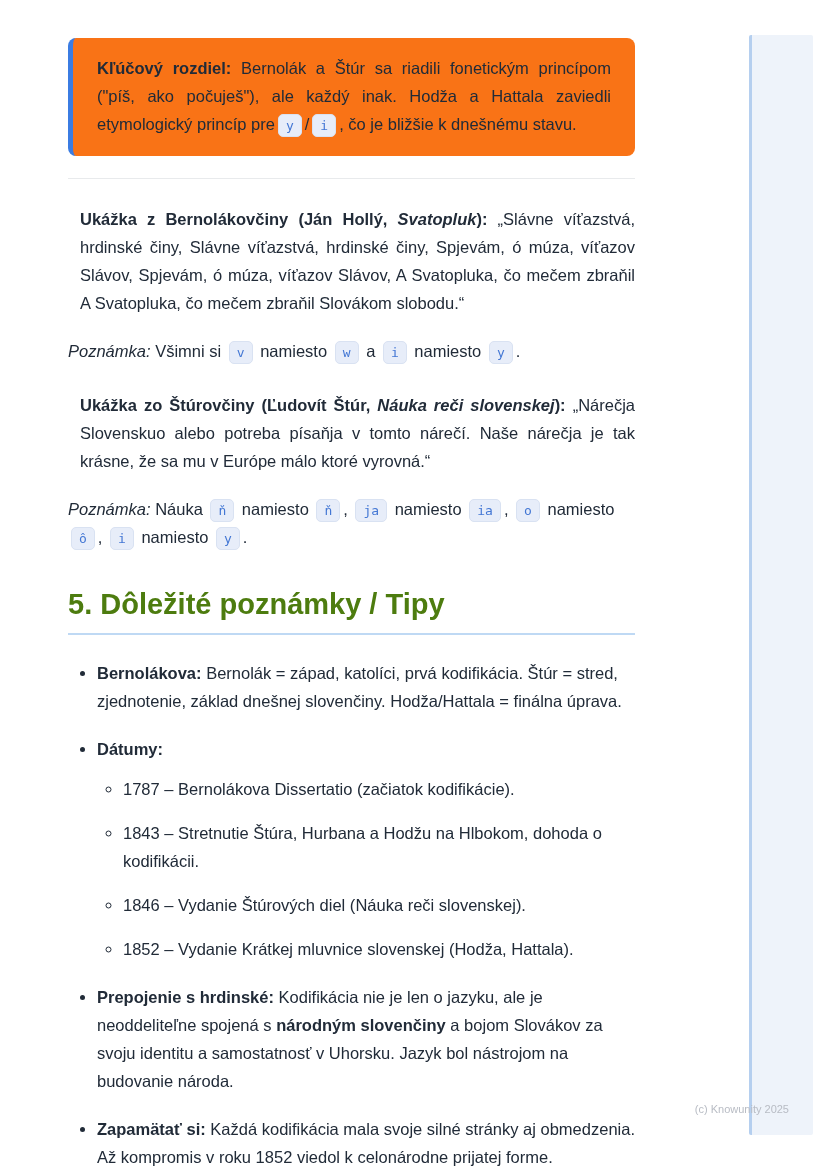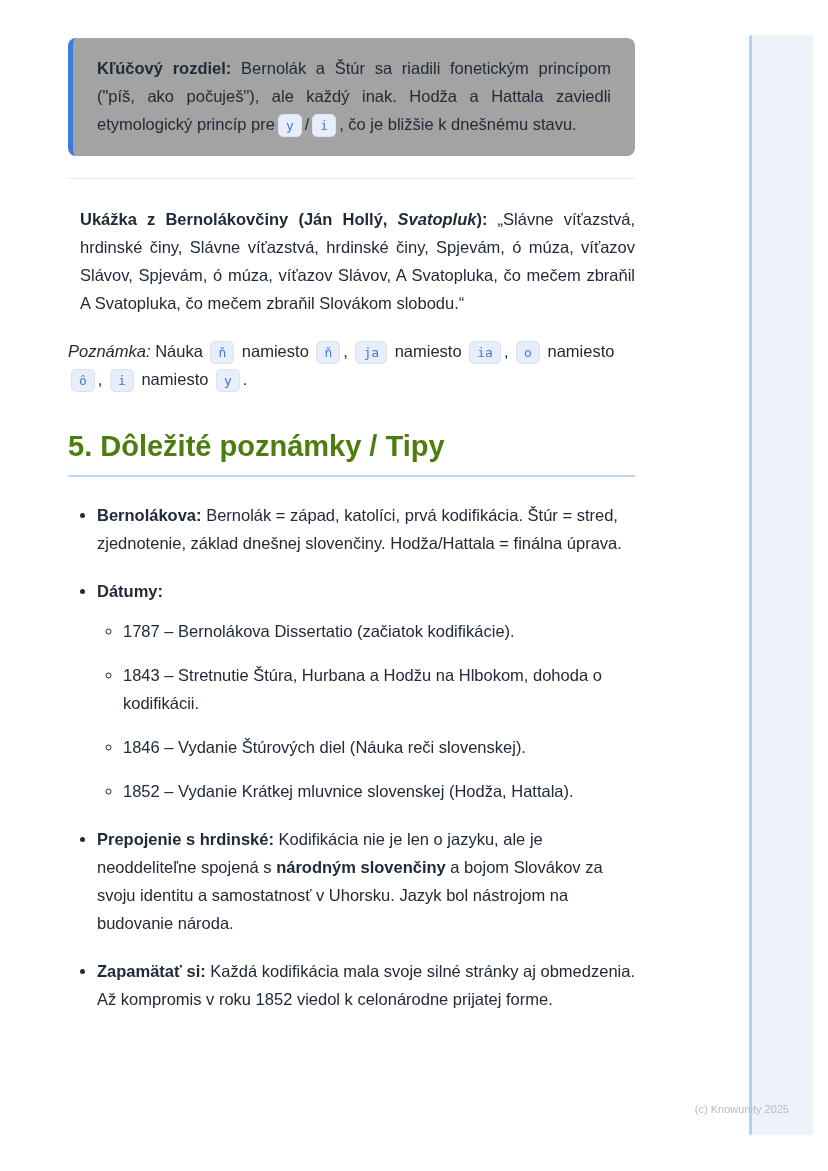--- a/index.html
+++ b/index.html
@@ -18,21 +18,21 @@
   .content {
     position: absolute;
     left: 68px;
     top: 38px;
     width: 567px;
     font-size: 16.5px;
     line-height: 28px;
   }
   
   .callout {
-    background: #a3a3a3;
+    background: #f97316;
     border-left: 5px solid #3b7ce2;
     border-radius: 8px;
     padding: 16px 24px 18px 24px;
     text-align: justify;
   }
   .callout p { margin: 0; }
   
   .chip {
     display: inline-block;
     font-family: "DejaVu Sans Mono", monospace;
@@ -116,21 +116,31 @@
 <div class="content">
 
   <div class="callout">
     <p><strong>Kľúčový rozdiel:</strong><span> Bernolák a Štúr sa riadili fonetickým princípom ("píš, ako počuješ"), ale každý inak. Hodža a Hattala zaviedli etymologický princíp pre</span><code class="chip">y</code><span>/</span><code class="chip">i</code><span>, čo je bližšie k dnešnému stavu.</span></p>
   </div>
 
   <hr class="divider">
 
   <p class="para justify"><strong>Ukážka z Bernolákovčiny (Ján Hollý, </strong><span class="bold-italic">Svatopluk</span><strong>):</strong><span> „Slávne víťazstvá, hrdinské činy, Slávne víťazstvá, hrdinské činy, Spjevám, ó múza, víťazov Slávov, Spjevám, ó múza, víťazov Slávov, A Svatopluka, čo mečem zbraňil A Svatopluka, čo mečem zbraňil Slovákom slobodu.“</span></p>
 
+  <p class="note"><span class="note-label">Poznámka:</span>
+    <span>Všimni si</span>
+    <code class="chip">v</code>
+    <span>namiesto</span>
+    <code class="chip">w</code>
+    <span>a</span>
+    <code class="chip">i</code>
+    <span>namiesto</span>
+    <code class="chip">y</code><span>.</span></p>
 
+  <p class="para justify"><strong>Ukážka zo Štúrovčiny (Ľudovít Štúr, </strong><span class="bold-italic">Náuka reči slovenskej</span><strong>):</strong><span> „Nárečja Slovenskuo alebo potreba písaňja v tomto nárečí. Naše nárečja je tak krásne, že sa mu v Európe málo ktoré vyrovná.“</span></p>
 
   <p class="note"><span class="note-label">Poznámka:</span>
     <span>Náuka</span>
     <code class="chip">ň</code>
     <span>namiesto</span>
     <code class="chip">ň</code><span>,</span>
     <code class="chip">ja</code>
     <span>namiesto</span>
     <code class="chip">ia</code><span>,</span>
     <code class="chip">o</code>

